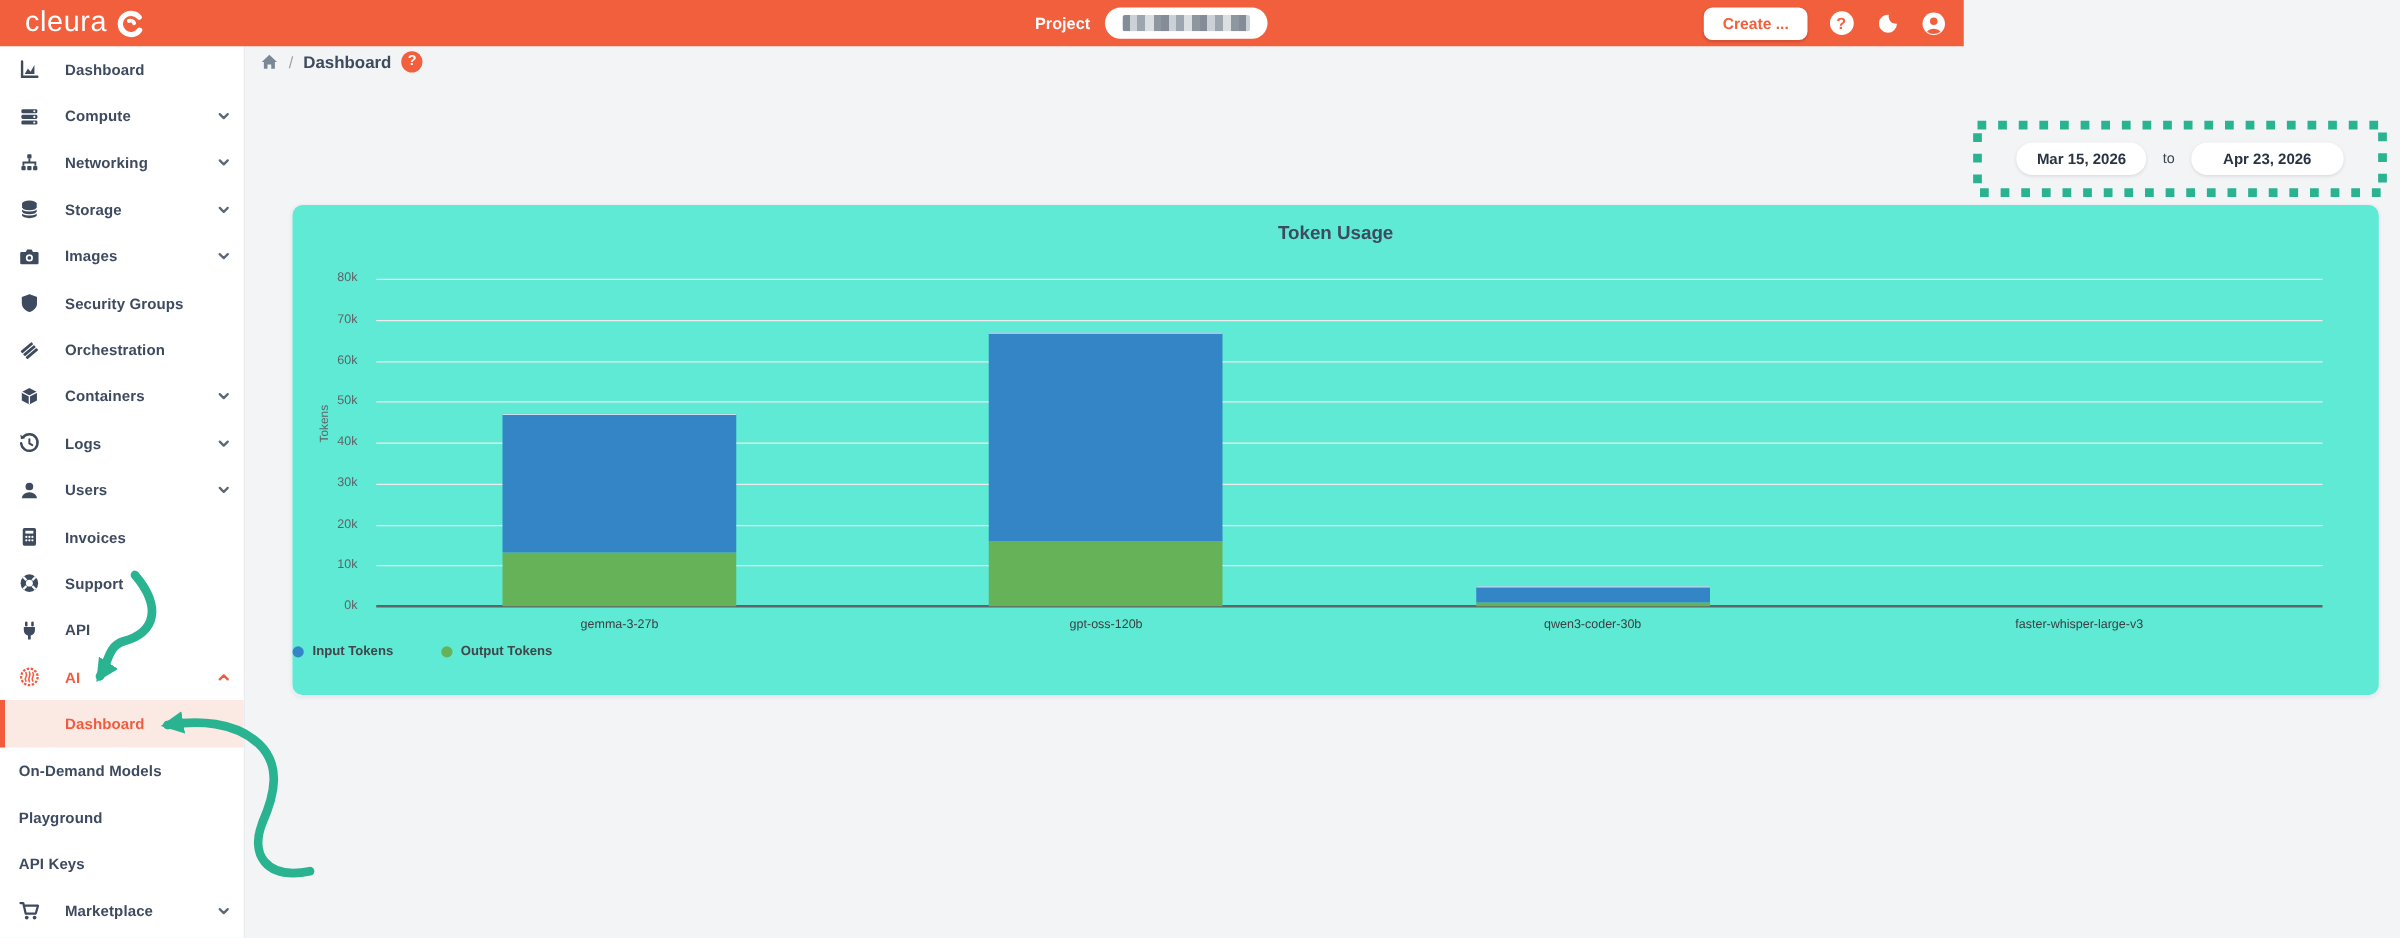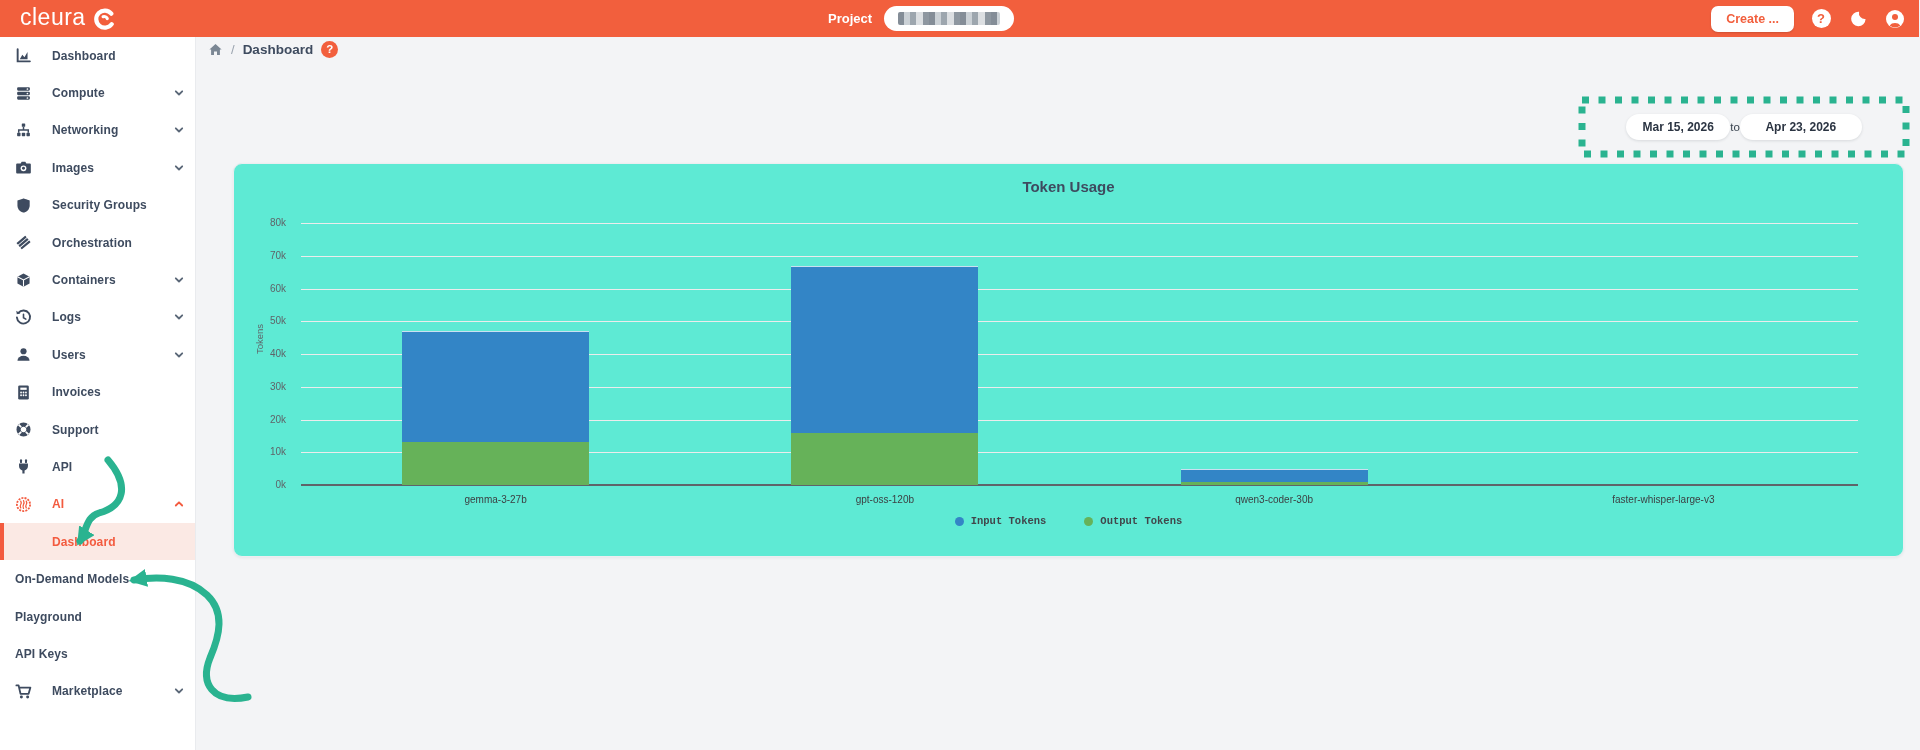--- a/index.html
+++ b/index.html
@@ -1,20 +1,20 @@
 <!DOCTYPE html>
 <html><head>
 <meta charset="utf-8">
 <style>
   * { margin:0; padding:0; box-sizing:border-box; }
   html,body { width:1920px; height:750px; overflow:hidden;
     font-family:"Liberation Sans", sans-serif; background:#f3f4f6; }
 
   
-  .topbar { position:absolute; left:0; top:0; width:1919px; height:37px;
+  .topbar { position:absolute; left:0; top:0; width:1571px; height:37px;
     background:#f25f3d; display:flex; align-items:center; z-index:30; }
   .logo { display:flex; align-items:center; gap:7px; margin-left:20px; color:#fff; }
   .logo-text { font-size:23px; font-weight:500; letter-spacing:.5px; line-height:1; padding-bottom:3px; }
   .project-group { position:absolute; left:828px; top:0; height:37px; display:flex; align-items:center; gap:12px; }
   .project-label { color:#fff; font-size:13px; font-weight:700; }
   .project-pill { width:130px; height:25px; background:#fff; border-radius:13px;
     display:flex; align-items:center; justify-content:center; cursor:pointer; }
   .pixelated { width:102px; height:13px; border-radius:2px; opacity:.85;
     background-image:
       repeating-linear-gradient(90deg,#6f7a85 0 6px,#c3c9cf 6px 12px,#8d97a1 12px 18px,#d6dade 18px 25px,#7b8590 25px 31px),
@@ -42,42 +42,42 @@
 
   
   .breadcrumb { position:absolute; left:208px; top:38px; height:22px; display:flex; align-items:center; gap:8px; z-index:5; }
   .crumb-sep { color:#9aa3ae; font-size:13px; }
   .crumb-page { color:#3e4b5f; font-size:13.5px; font-weight:700; }
   .crumb-help { width:17px; height:17px; border-radius:50%; background:#f25f3d; color:#fff;
     font-size:11.5px; font-weight:800; display:flex; align-items:center; justify-content:center; cursor:pointer; }
 
   
   .daterange { position:absolute; left:1578px; top:96px; width:332px; height:62px;
-    display:flex; align-items:center; justify-content:center; z-index:6; }
+    display:flex; align-items:center; justify-content:center; gap:13px; z-index:6; }
   .date-pill { background:#fff; border-radius:14px; height:26px; padding:0 14px;
     display:flex; align-items:center; justify-content:center; font-size:12px; font-weight:700;
     color:#2b3442; box-shadow:0 1px 3px rgba(20,30,40,.12); cursor:pointer; }
   .date-pill.start { min-width:104px; }
   .date-pill.end { min-width:122px; }
   .date-to { font-size:11.5px; color:#3a4450; }
   .daterange-outline { position:absolute; left:1578px; top:96px; z-index:5; pointer-events:none; }
 
   
   .chart-card { position:absolute; left:233px; top:163px; width:1671px; height:394px;
     background:#5eead4; border-radius:9px; border:1px solid #eceef1; box-shadow:0 1px 3px rgba(25,35,50,.06); z-index:4; }
   .chart-title { position:absolute; left:0; top:14px; width:100%; text-align:center;
     font-size:15px; font-weight:700; color:#3e4b5f; }
   .ylabel { position:absolute; left:20px; top:190px; transform:rotate(-90deg); transform-origin:left top;
     font-size:9.5px; color:#5f6368; }
   .gridline { position:absolute; height:1px; background:#ececec; }
   .axis-line { position:absolute; height:2px; background:#5f6469; }
   .ytick { position:absolute; width:52px; text-align:right; font-size:10px; color:#5f6368; }
   .xlabel { position:absolute; text-align:center; font-size:10px; color:#3c4043; }
   .bar-seg { position:absolute; }
-  .legend { position:absolute; left:0; top:351px; width:100%; display:flex; justify-content:center; gap:38px;font-family:Liberation Mono, monospace; }
+  .legend { position:absolute; left:0; top:351px; width:100%; display:flex; justify-content:flex-start; gap:38px; }
   .legend-item { display:flex; align-items:center; gap:7px; cursor:pointer; }
   .legend-dot { width:9px; height:9px; border-radius:50%; }
   .legend-text { font-size:10.5px; font-weight:600; color:#41464b; }
 
   .annotations { position:absolute; left:0; top:0; width:1920px; height:750px; z-index:40; pointer-events:none; }
 </style>
 </head>
 <body>
 
 <div class="topbar">
@@ -156,20 +156,35 @@
           <path d="M8 4.5v3M3.5 10V7.5h9V10" fill="none" stroke="currentColor" stroke-width="1.4"></path>
           <g fill="currentColor">
             <rect x="6.4" y="1.3" width="3.2" height="3.2" rx=".6"></rect>
             <rect x="2" y="10.2" width="3.2" height="3.2" rx=".6"></rect>
             <rect x="6.4" y="10.2" width="3.2" height="3.2" rx=".6"></rect>
             <rect x="10.8" y="10.2" width="3.2" height="3.2" rx=".6"></rect>
           </g>
         </svg>
       </span>
       <span class="side-label">Networking</span>
+      <span class="side-chevron">
+        <svg width="12" height="12" viewBox="0 0 12 12">
+          <path d="M2.8 4.3l3.2 3.2 3.2-3.2" fill="none" stroke="currentColor" stroke-width="1.8" stroke-linecap="round" stroke-linejoin="round"></path>
+        </svg>
+      </span>
+    </div>
+    <div class="side-row">
+      <span class="side-icon">
+        <svg width="17" height="17" viewBox="0 0 16 16">
+          <path d="M2.5 3.5v9a5.5 2.1 0 0 0 11 0v-9z" fill="currentColor"></path>
+          <ellipse cx="8" cy="3.5" rx="5.5" ry="2.1" fill="currentColor"></ellipse>
+          <path d="M2.5 7a5.5 2.1 0 0 0 11 0M2.5 10a5.5 2.1 0 0 0 11 0" fill="none" stroke="#fff" stroke-width="1"></path>
+        </svg>
+      </span>
+      <span class="side-label">Storage</span>
       <span class="side-chevron">
         <svg width="12" height="12" viewBox="0 0 12 12">
           <path d="M2.8 4.3l3.2 3.2 3.2-3.2" fill="none" stroke="currentColor" stroke-width="1.8" stroke-linecap="round" stroke-linejoin="round"></path>
         </svg>
       </span>
     </div>
     <div class="side-row">
       <span class="side-icon">
         <svg width="17" height="17" viewBox="0 0 16 16">
           <path d="M5.3 4.3l1-1.8h3.4l1 1.8H14a.9.9 0 0 1 .9.9v7.5a.9.9 0 0 1-.9.9H2a.9.9 0 0 1-.9-.9V5.2a.9.9 0 0 1 .9-.9z" fill="currentColor"></path>

